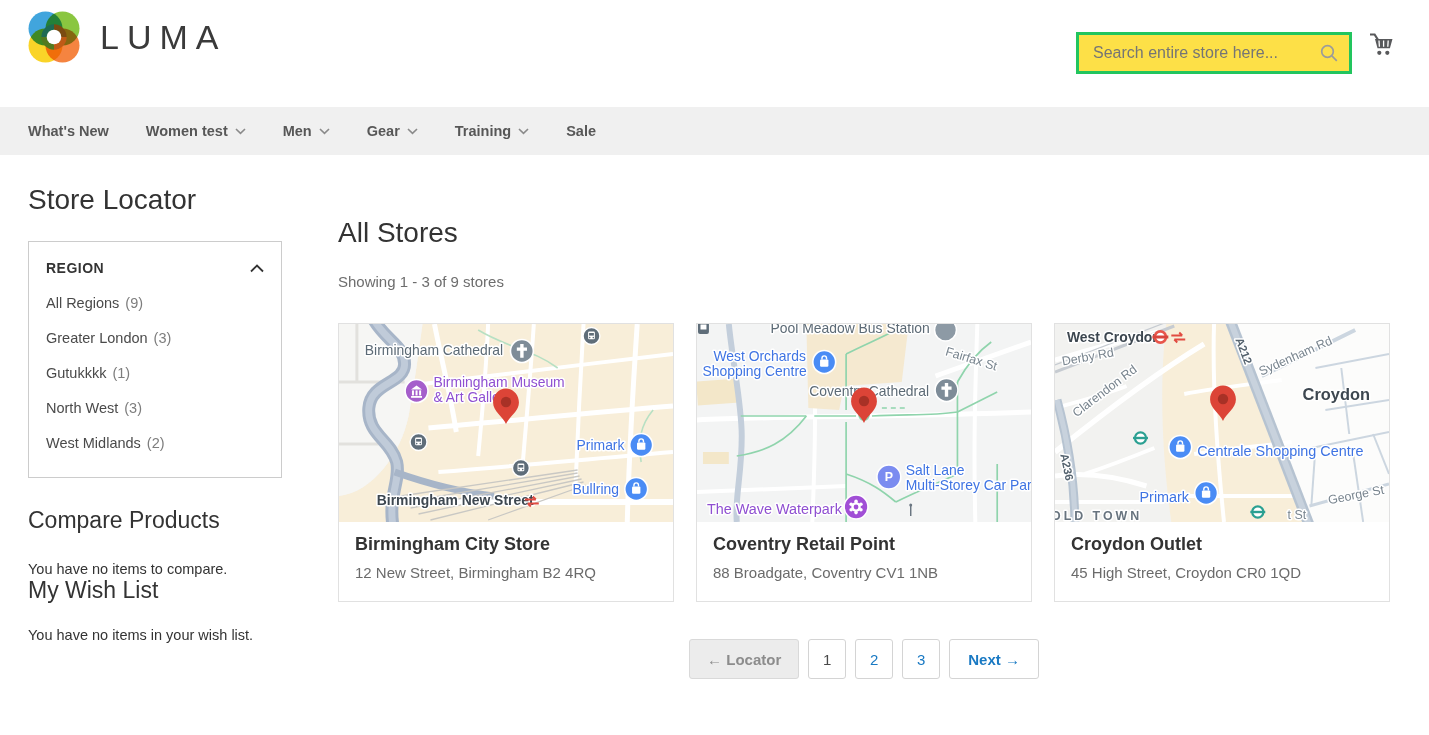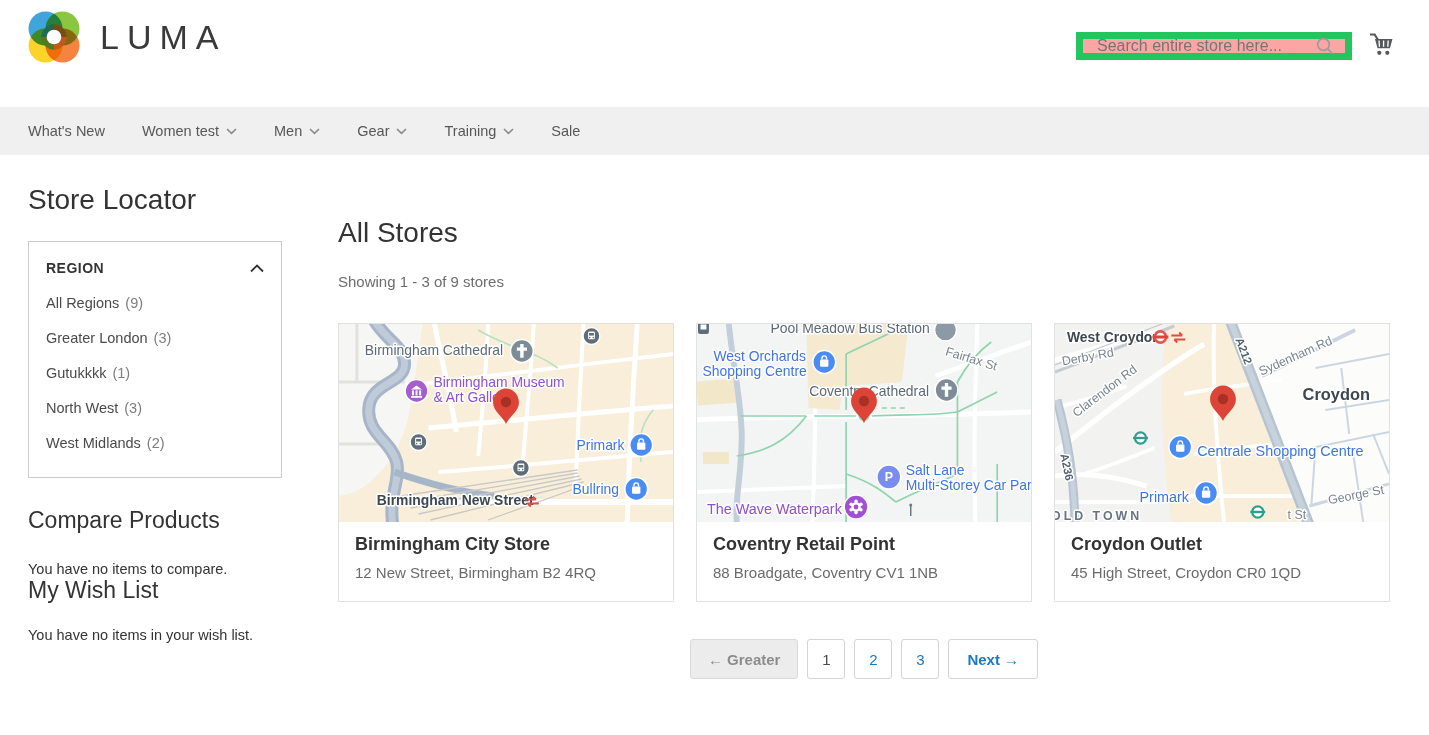--- a/index.html
+++ b/index.html
@@ -3,29 +3,29 @@
 <meta charset="utf-8">
 <style>
   * { box-sizing: border-box; margin: 0; padding: 0; }
   html,body { width:1429px; height:735px; background:#fff; }
   body { font-family:"Liberation Sans","DejaVu Sans",sans-serif; color:#333; position:relative; overflow:hidden; }
 
   
   .header { position:relative; height:107px; background:#fff; }
   .logo { position:absolute; left:25px; top:8px; display:flex; align-items:center; text-decoration:none; cursor:pointer; }
   .brand { font-size:34px; letter-spacing:8px; color:#3a3a3a; margin-left:17px; }
-  .search-box { position:absolute; right:77px; top:32px; width:276px; height:28px; border:7px solid #22c55e; background:#fca5a5; display:flex; align-items:center; padding:0 10px 0 14px; }
+  .search-box { position:absolute; right:77px; top:32px; width:276px; height:42px; border:3px solid #22c55e; background:#fde047; display:flex; align-items:center; padding:0 10px 0 14px; }
   .search-input { border:none; outline:none; flex:1; font-size:16px; color:#555; background:transparent; }
   .search-input::placeholder { color:#757575; opacity:1; }
   .search-icon { flex:none; cursor:pointer; }
   .cart-btn { position:absolute; right:33px; top:31px; background:none; border:none; cursor:pointer; }
 
   
   .nav { height:48px; background:#f0f0f0; display:flex; align-items:center; padding-left:28px; }
-  .nav-item { display:flex; align-items:center; gap:7px; margin-right:37px; font-size:14.5px; font-weight:normal; color:#575757; cursor:pointer; white-space:nowrap; }
+  .nav-item { display:flex; align-items:center; gap:7px; margin-right:37px; font-size:14.5px; font-weight:bold; color:#575757; cursor:pointer; white-space:nowrap; }
 
   
   .page { display:flex; padding:31px 39px 0 28px; }
   .sidebar { width:254px; margin-right:56px; flex:none; }
   .page-title { font-size:28px; font-weight:300; color:#333; line-height:28px; margin-bottom:24px; }
 
   .region-box { border:1px solid #ccc; padding:18px 17px 26px; margin-top:27px; }
   .region-head { display:flex; justify-content:space-between; align-items:center; cursor:pointer;gap:48px; }
   .region-title { font-size:14px; font-weight:bold; letter-spacing:.5px; color:#333; }
   .region-item { margin-top:19px; font-size:14.5px; color:#4a4a4a; cursor:pointer; }
@@ -410,20 +410,20 @@
         </svg>
         <div class="store-info">
           <div class="store-name">Croydon Outlet</div>
           <div class="store-address">45 High Street, Croydon CR0 1QD</div>
         </div>
       </div>
 
     </div>
 
     <div class="pagination">
-      <button class="pbtn prev" aria-disabled="true">← Greater</button>
+      <button class="pbtn prev" aria-disabled="true">← Locator</button>
       <button class="pbtn num current">1</button>
       <button class="pbtn num">2</button>
       <button class="pbtn num">3</button>
       <button class="pbtn next">Next →</button>
     </div>
   </div>
 </div>
 
 </body></html>

